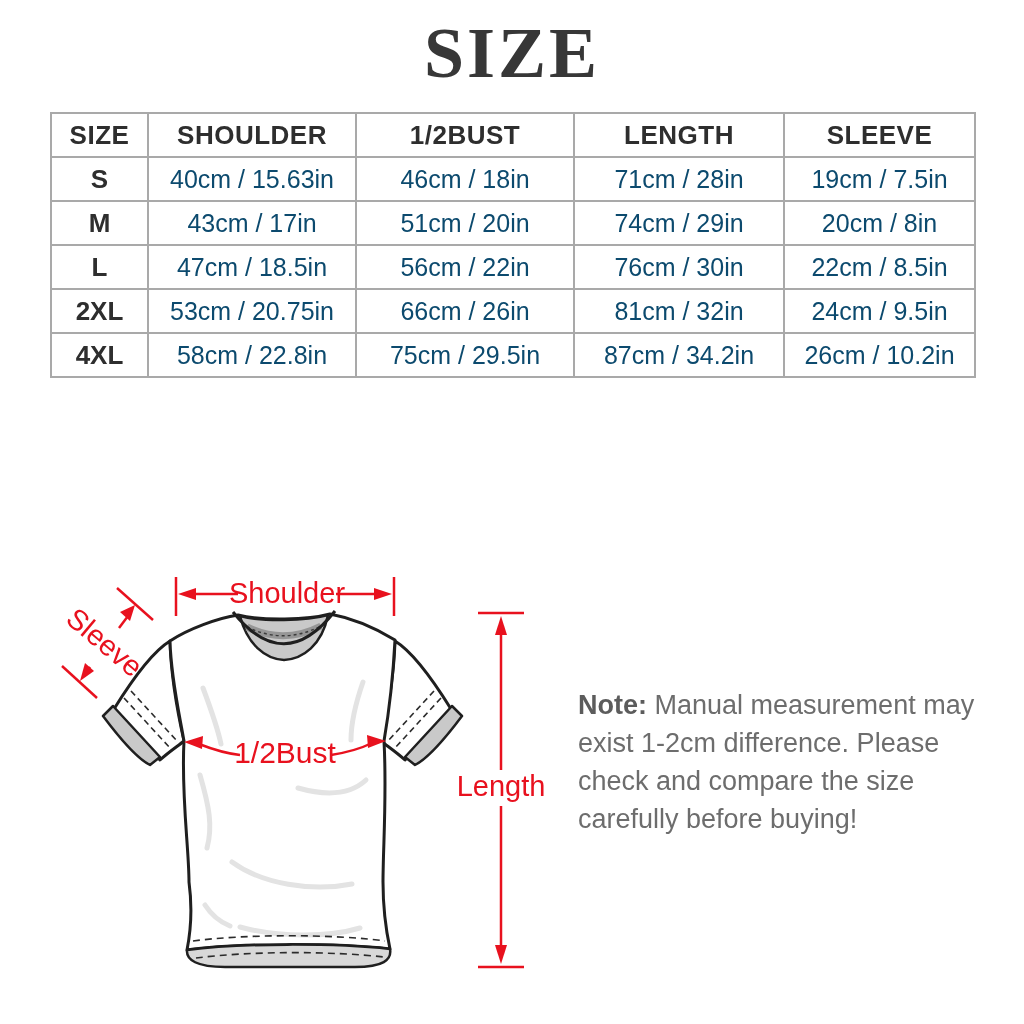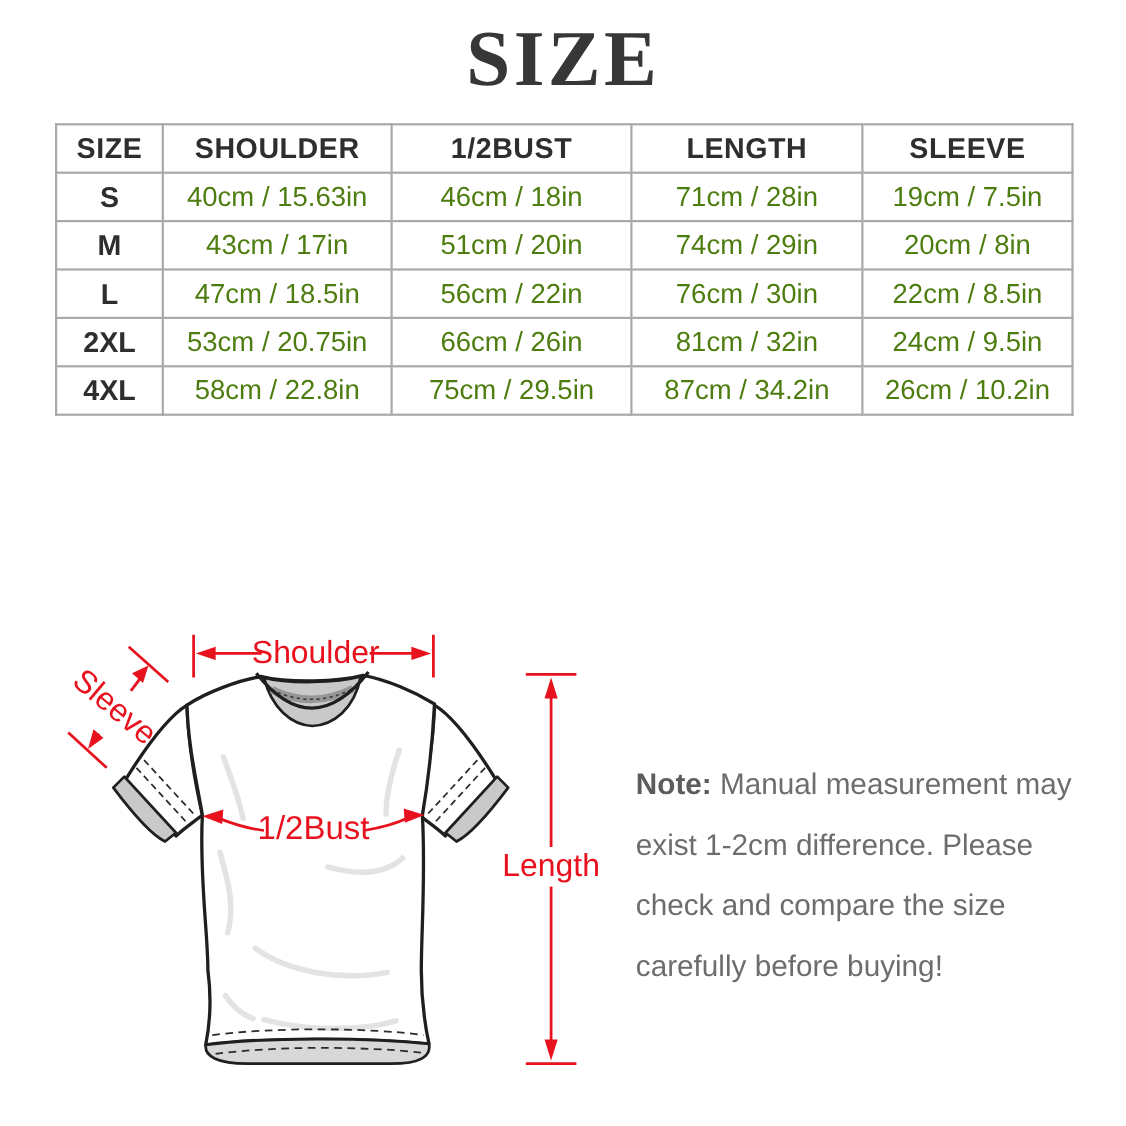--- a/index.html
+++ b/index.html
@@ -15,25 +15,25 @@
   .size-table{
     position:absolute;left:50px;top:112px;width:924px;
     border-collapse:collapse;table-layout:fixed;
   }
   .size-table th,.size-table td{
     border:2px solid #a9a9a9;text-align:center;vertical-align:middle;
     height:42px;padding:0;white-space:nowrap;overflow:hidden;
   }
   .size-table th{font-size:26px;font-weight:700;color:#2e2e2e;letter-spacing:0.5px;}
   .size-table td.size-col{font-size:26px;font-weight:700;color:#2e2e2e;}
-  .size-table td.val{font-size:25px;font-weight:400;color:#4d7c0f;}
+  .size-table td.val{font-size:25px;font-weight:400;color:#0c4a6e;}
   .diagram{position:absolute;left:0;top:560px;}
   .note{
     position:absolute;left:578px;top:686px;width:414px;
-    font-size:27px;line-height:55px;color:#6d6d6d;
+    font-size:27px;line-height:38px;color:#6d6d6d;
   }
   .note b{font-weight:700;color:#5c5c5c;}
   text.red-label{fill:#e8111e;font-family:"Liberation Sans","DejaVu Sans",sans-serif;font-size:29px;}
 </style>
 </head>
 <body>
 
 <div class="title">SIZE</div>
 
 <table class="size-table">

